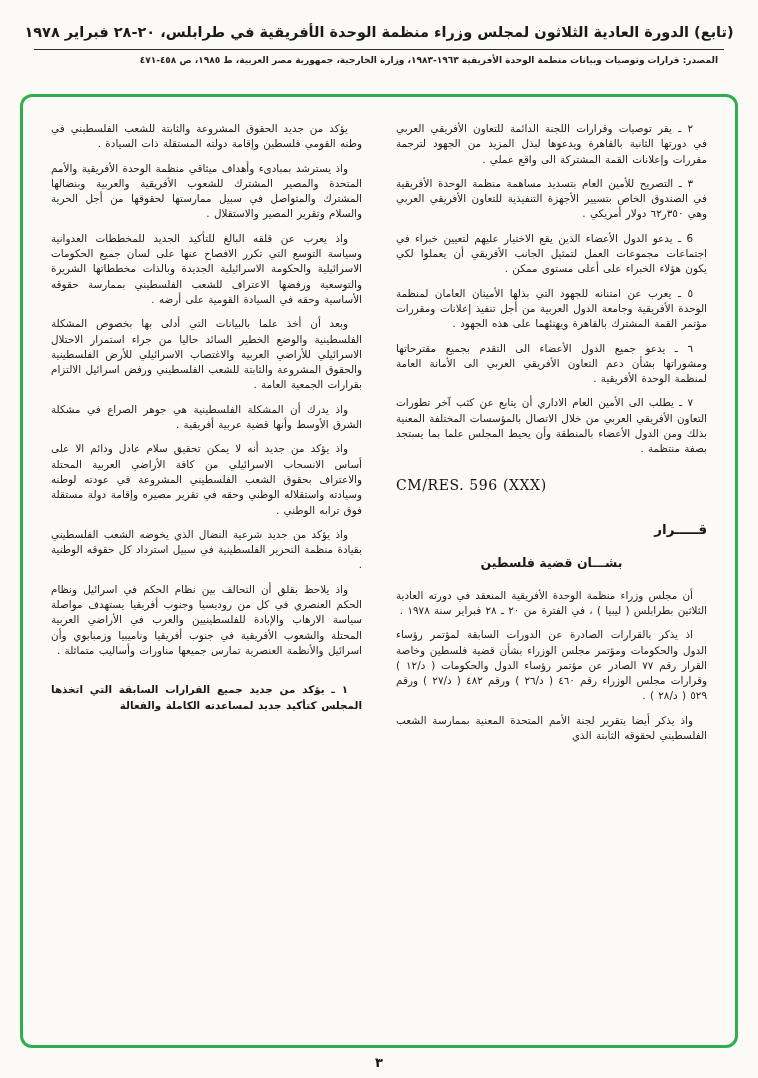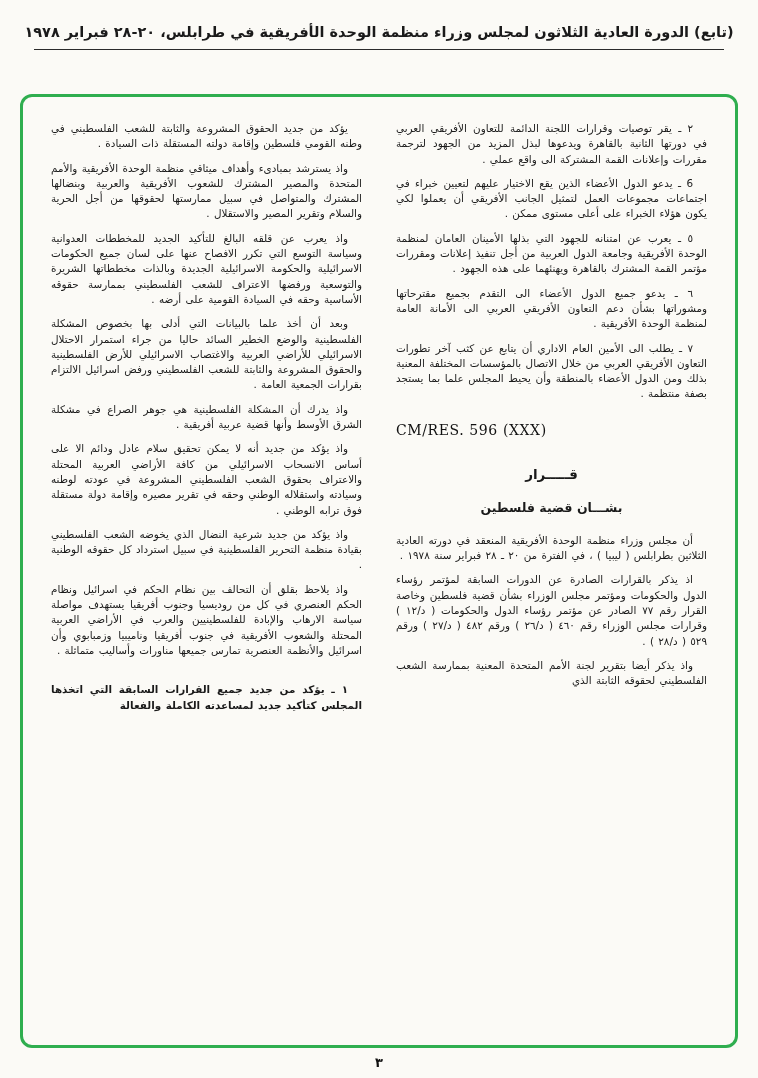--- a/index.html
+++ b/index.html
@@ -53,21 +53,21 @@
   .res-ref {
     direction: ltr;
     text-align: left;
     font-family: "DejaVu Serif", "Liberation Serif", serif;
     font-size: 14px;
     letter-spacing: 0.6px;
     margin: 20px 0 28px 0;
     color: #111;
   }
   .res-title {
-    direction: rtl; text-align: center;
+    direction: rtl; text-align: right;
     font-weight: bold; font-size: 13.5px;
     margin: 6px 0 18px 0; letter-spacing: 1px;
   }
   .res-subtitle {
     direction: rtl; text-align: center;
     font-weight: bold; font-size: 12.5px;
     margin: 0 0 18px 0;
   }
   .page-number {
     position: absolute;
@@ -79,28 +79,30 @@
   }
 </style>
 </head>
 <body>
 
 <div class="page">
 
   <div class="header">
     <div class="title">(تابع) الدورة العادية الثلاثون لمجلس وزراء منظمة الوحدة الأفريقية في طرابلس، ٢٠-٢٨ فبراير ١٩٧٨</div>
     <div class="rule"></div>
+    <div class="source">المصدر: قرارات وتوصيات وبيانات منظمة الوحدة الأفريقية ١٩٦٣-١٩٨٣، وزارة الخارجية، جمهورية مصر العربية، ط ١٩٨٥، ص ٤٥٨-٤٧١</div>
   </div>
 
   <div class="green-box" style="border-color: rgb(47, 174, 79);">
     <div class="columns">
 
       <div class="col">
         <div>
             <p class="para">٢ ـ يقر توصيات وقرارات اللجنة الدائمة للتعاون الأفريقي العربي في دورتها الثانية بالقاهرة ويدعوها لبذل المزيد من الجهود لترجمة مقررات وإعلانات القمة المشتركة الى واقع عملي .</p>
+            <p class="para">٣ ـ التصريح للأمين العام بتسديد مساهمة منظمة الوحدة الأفريقية في الصندوق الخاص بتسيير الأجهزة التنفيذية للتعاون الأفريقي العربي وهي ٣٥٠ر٦٢ دولار أمريكي .</p>
             <p class="para">6 ـ يدعو الدول الأعضاء الذين يقع الاختيار عليهم لتعيين خبراء في اجتماعات مجموعات العمل لتمثيل الجانب الأفريقي أن يعملوا لكي يكون هؤلاء الخبراء على أعلى مستوى ممكن .</p>
             <p class="para">٥ ـ يعرب عن امتنانه للجهود التي بذلها الأمينان العامان لمنظمة الوحدة الأفريقية وجامعة الدول العربية من أجل تنفيذ إعلانات ومقررات مؤتمر القمة المشترك بالقاهرة ويهنئهما على هذه الجهود .</p>
             <p class="para">٦ ـ يدعو جميع الدول الأعضاء الى التقدم بجميع مقترحاتها ومشوراتها بشأن دعم التعاون الأفريقي العربي الى الأمانة العامة لمنظمة الوحدة الأفريقية .</p>
             <p class="para">٧ ـ يطلب الى الأمين العام الاداري أن يتابع عن كثب آخر تطورات التعاون الأفريقي العربي من خلال الاتصال بالمؤسسات المختلفة المعنية بذلك ومن الدول الأعضاء بالمنطقة وأن يحيط المجلس علما بما يستجد بصفة منتظمة .</p>
           </div>
         <div class="res-ref">CM/RES. 596 (XXX)</div>
         <div class="res-title">قـــــرار</div>
         <div class="res-subtitle">بشـــان قضية فلسطين</div>
         <div>
             <p class="para">أن مجلس وزراء منظمة الوحدة الأفريقية المنعقد في دورته العادية الثلاثين بطرابلس ( ليبيا ) ، في الفترة من ٢٠ ـ ٢٨ فبراير سنة ١٩٧٨ .</p>

